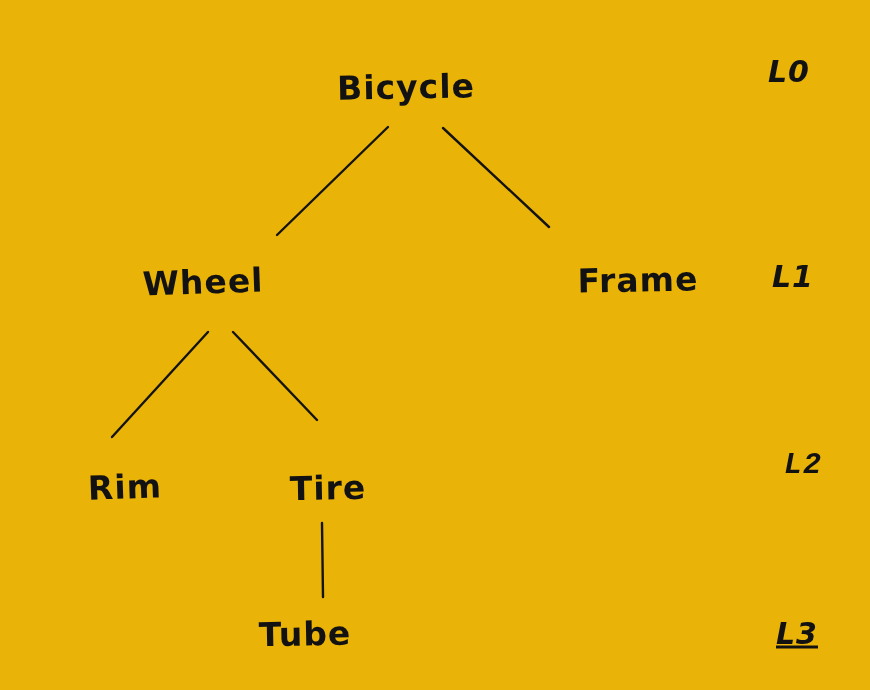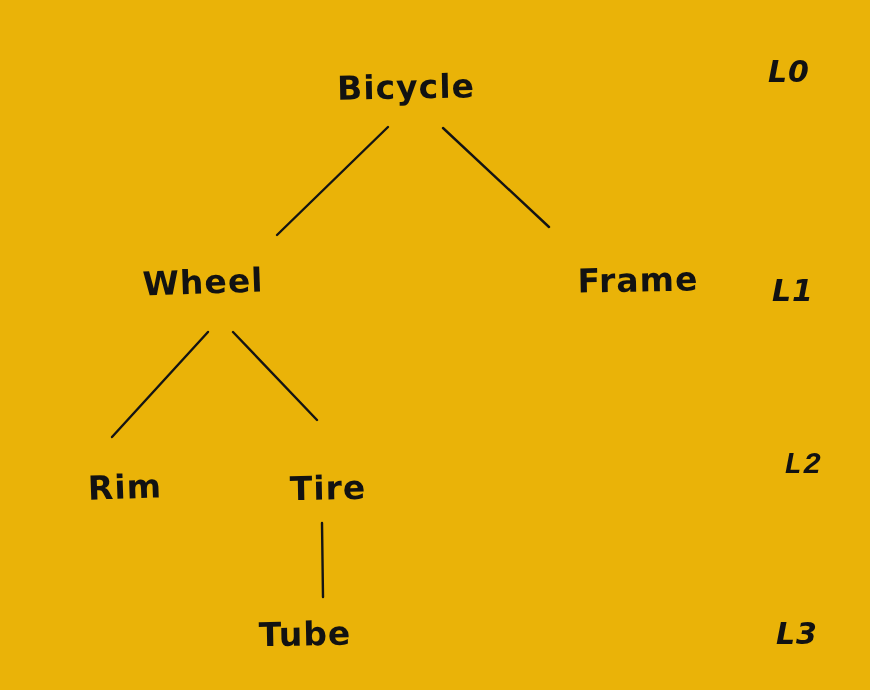--- a/index.html
+++ b/index.html
@@ -41,23 +41,23 @@
   .node-wheel   { left: 203px; top: 282px; transform: translate(-50%,-50%) rotate(-2deg); }
   .node-frame   { left: 638px; top: 280px; transform: translate(-50%,-50%) rotate(-1deg); }
   .node-rim     { left: 125px; top: 487px; transform: translate(-50%,-50%) rotate(-2deg); }
   .node-tire    { left: 328px; top: 488px; transform: translate(-50%,-50%) rotate(-1deg); }
   .node-tube    { left: 305px; top: 634px; transform: translate(-50%,-50%) rotate(-1deg); }
   .level-label {
     font-size: 30px;
     font-style: italic;
   }
   .level-l0 { left: 789px; top: 71px; text-align: right; }
-  .level-l1 { left: 793px; top: 290px; }
+  .level-l1 { left: 793px; top: 276px; }
   .level-l2 { left: 803px; top: 465px; font-family: Liberation Mono, monospace; }
-  .level-l3 { left: 797px; top: 633px; }
+  .level-l3 { left: 797px; top: 633px; text-decoration: underline; }
 </style>
 </head>
 <body>
 
 <div class="canvas">
 
   <svg class="edges" viewBox="0 0 870 690">
     <line x1="388" y1="127" x2="277" y2="235"></line>
     <line x1="443" y1="128" x2="549" y2="227"></line>
     <line x1="208" y1="332" x2="112" y2="437"></line>

